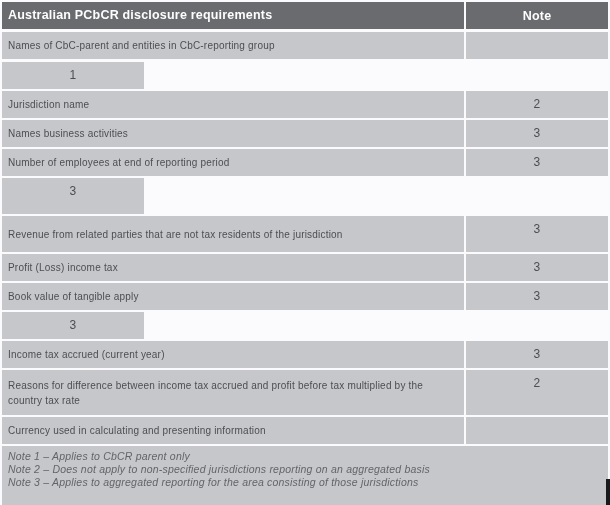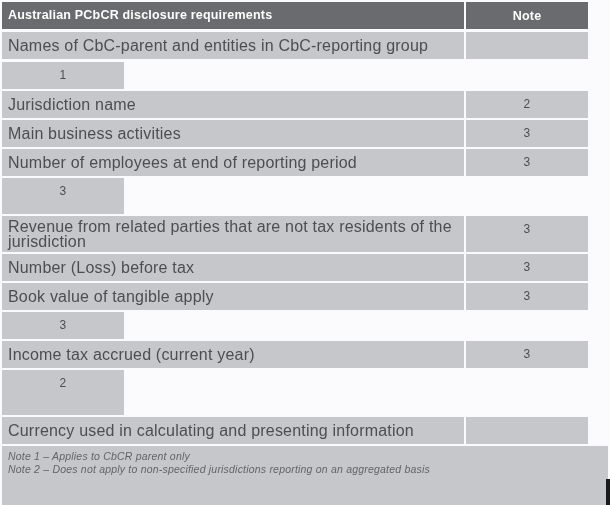--- a/index.html
+++ b/index.html
@@ -34,27 +34,27 @@
   .h36 { height: 36px; }
   .h45 { height: 45px; }
   .cell {
     background: var(--row-bg);
   }
   .cell.req {
     width: 462px;
     display: flex;
     align-items: center;
     padding: 2px 10px 2px 6px;
-    font-size: 16px;
+    font-size: 10px;
     line-height: 15px;
     letter-spacing: 0.2px;
     color: var(--row-text);
   }
   .cell.note {
-    width: 122px;
+    width: 142px;
     display: flex;
     justify-content: center;
     align-items: flex-start;
     padding-top: 6px;
     font-size: 12px;
     letter-spacing: 0.2px;
     color: var(--row-text);
   }
   .row.header .cell { background: var(--header-bg); }
   .row.header .cell.req {
@@ -105,66 +105,68 @@
   <div class="row h27">
     <div class="cell note">1</div>
   </div>
 
   <div class="row h27">
     <div class="cell req">Jurisdiction name</div>
     <div class="cell note">2</div>
   </div>
 
   <div class="row h27">
-    <div class="cell req">Main business activities</div>
+    <div class="cell req">Names business activities</div>
     <div class="cell note">3</div>
   </div>
 
   <div class="row h27">
     <div class="cell req">Number of employees at end of reporting period</div>
     <div class="cell note">3</div>
   </div>
 
   <div class="row h36">
     <div class="cell note">3</div>
   </div>
 
   <div class="row h36">
     <div class="cell req">Revenue from related parties that are not tax residents of the jurisdiction</div>
     <div class="cell note">3</div>
   </div>
 
   <div class="row h27">
-    <div class="cell req">Number (Loss) before tax</div>
+    <div class="cell req">Profit (Loss) income tax</div>
     <div class="cell note">3</div>
   </div>
 
   <div class="row h27">
     <div class="cell req">Book value of tangible apply</div>
     <div class="cell note">3</div>
   </div>
 
   <div class="row h27">
     <div class="cell note">3</div>
   </div>
 
   <div class="row h27">
     <div class="cell req">Income tax accrued (current year)</div>
     <div class="cell note">3</div>
   </div>
 
   <div class="row h45">
+    <div class="cell req">Reasons for difference between income tax accrued and profit before tax multiplied by the country tax rate</div>
     <div class="cell note">2</div>
   </div>
 
   <div class="row h27">
     <div class="cell req">Currency used in calculating and presenting information</div>
     <div class="cell note"></div>
   </div>
 
   <div class="key-section">
     <div class="key-line">Note 1 – Applies to CbCR parent only</div>
     <div class="key-line">Note 2 – Does not apply to non-specified jurisdictions reporting on an aggregated basis</div>
+    <div class="key-line">Note 3 – Applies to aggregated reporting for the area consisting of those jurisdictions</div>
   </div>
 
 </div>
 
 <div class="page-edge-artifact"></div>
 
 </body></html>

